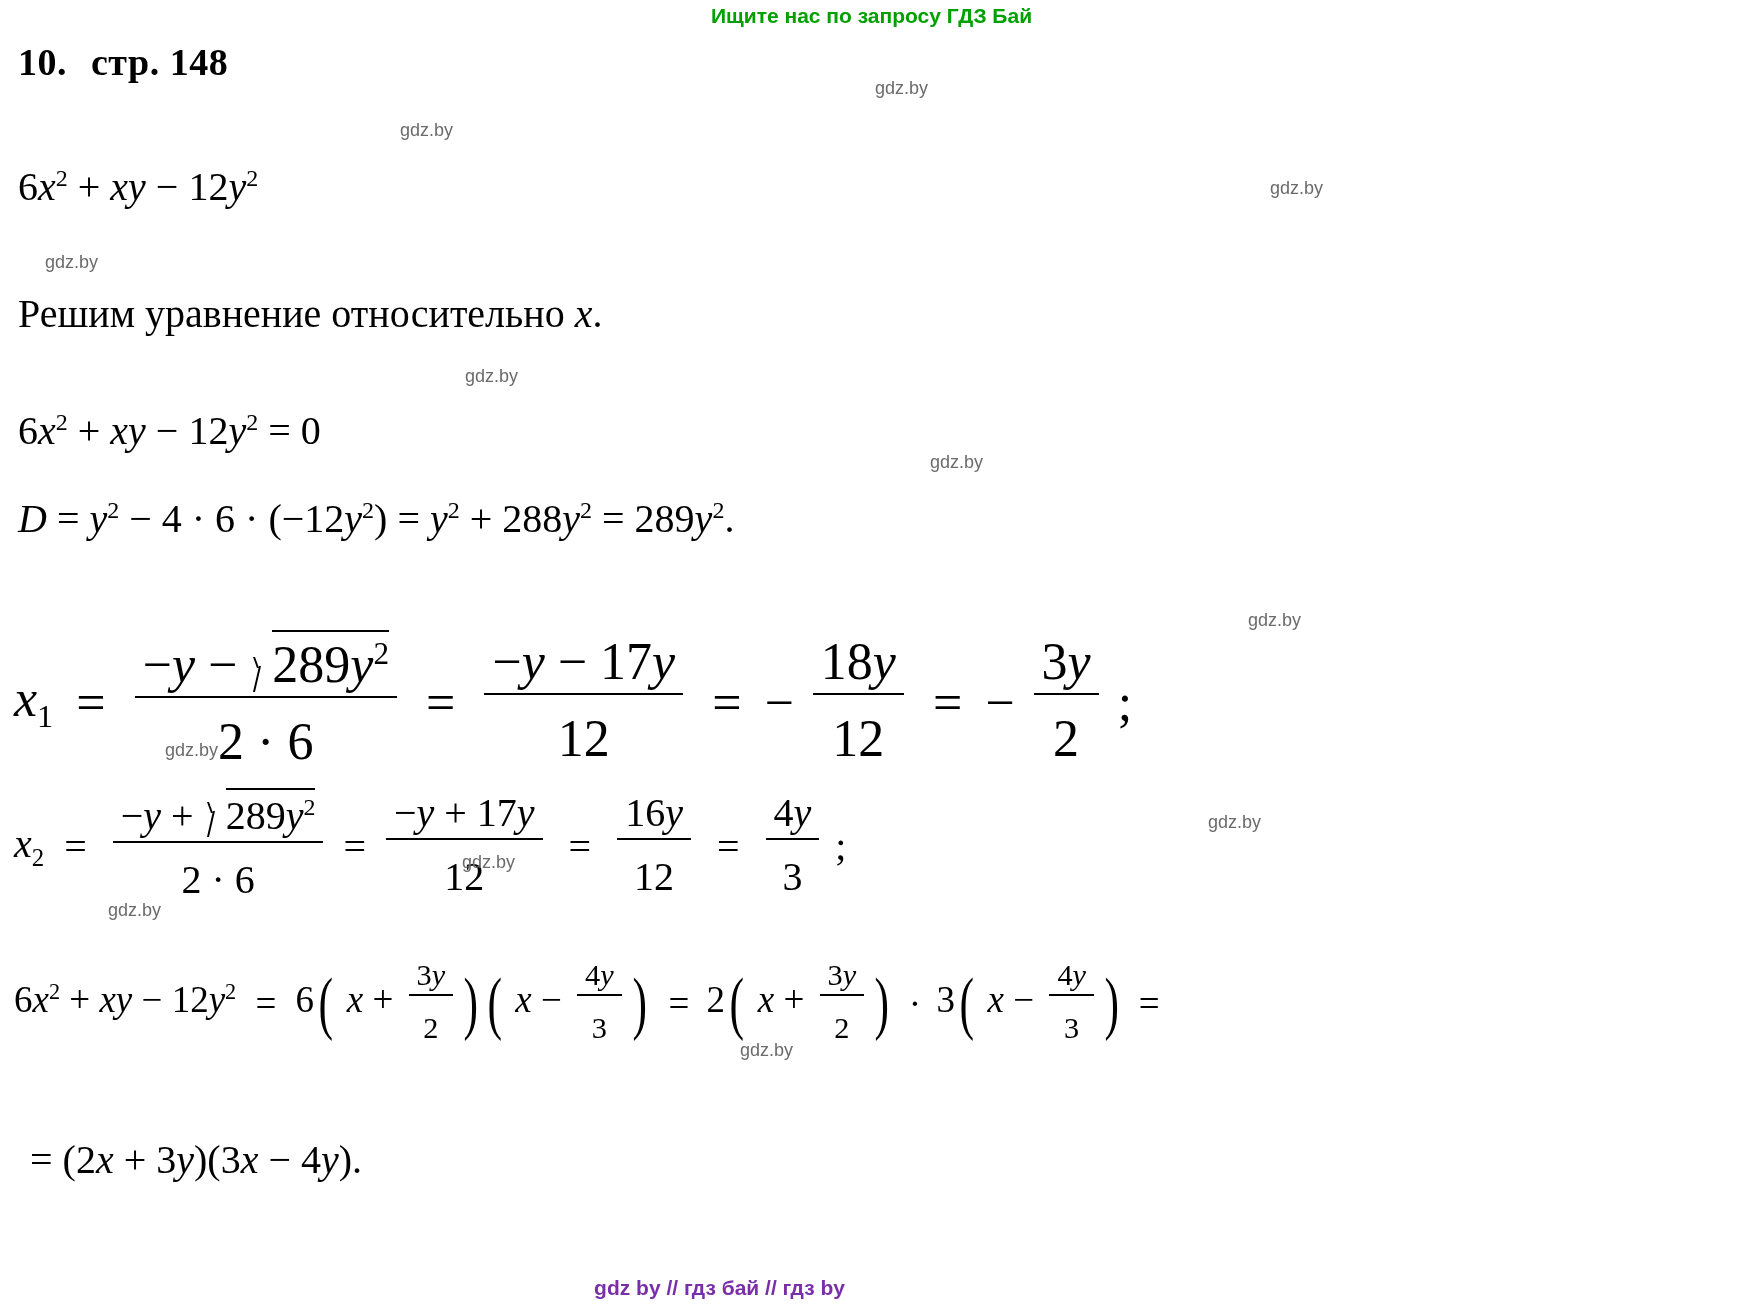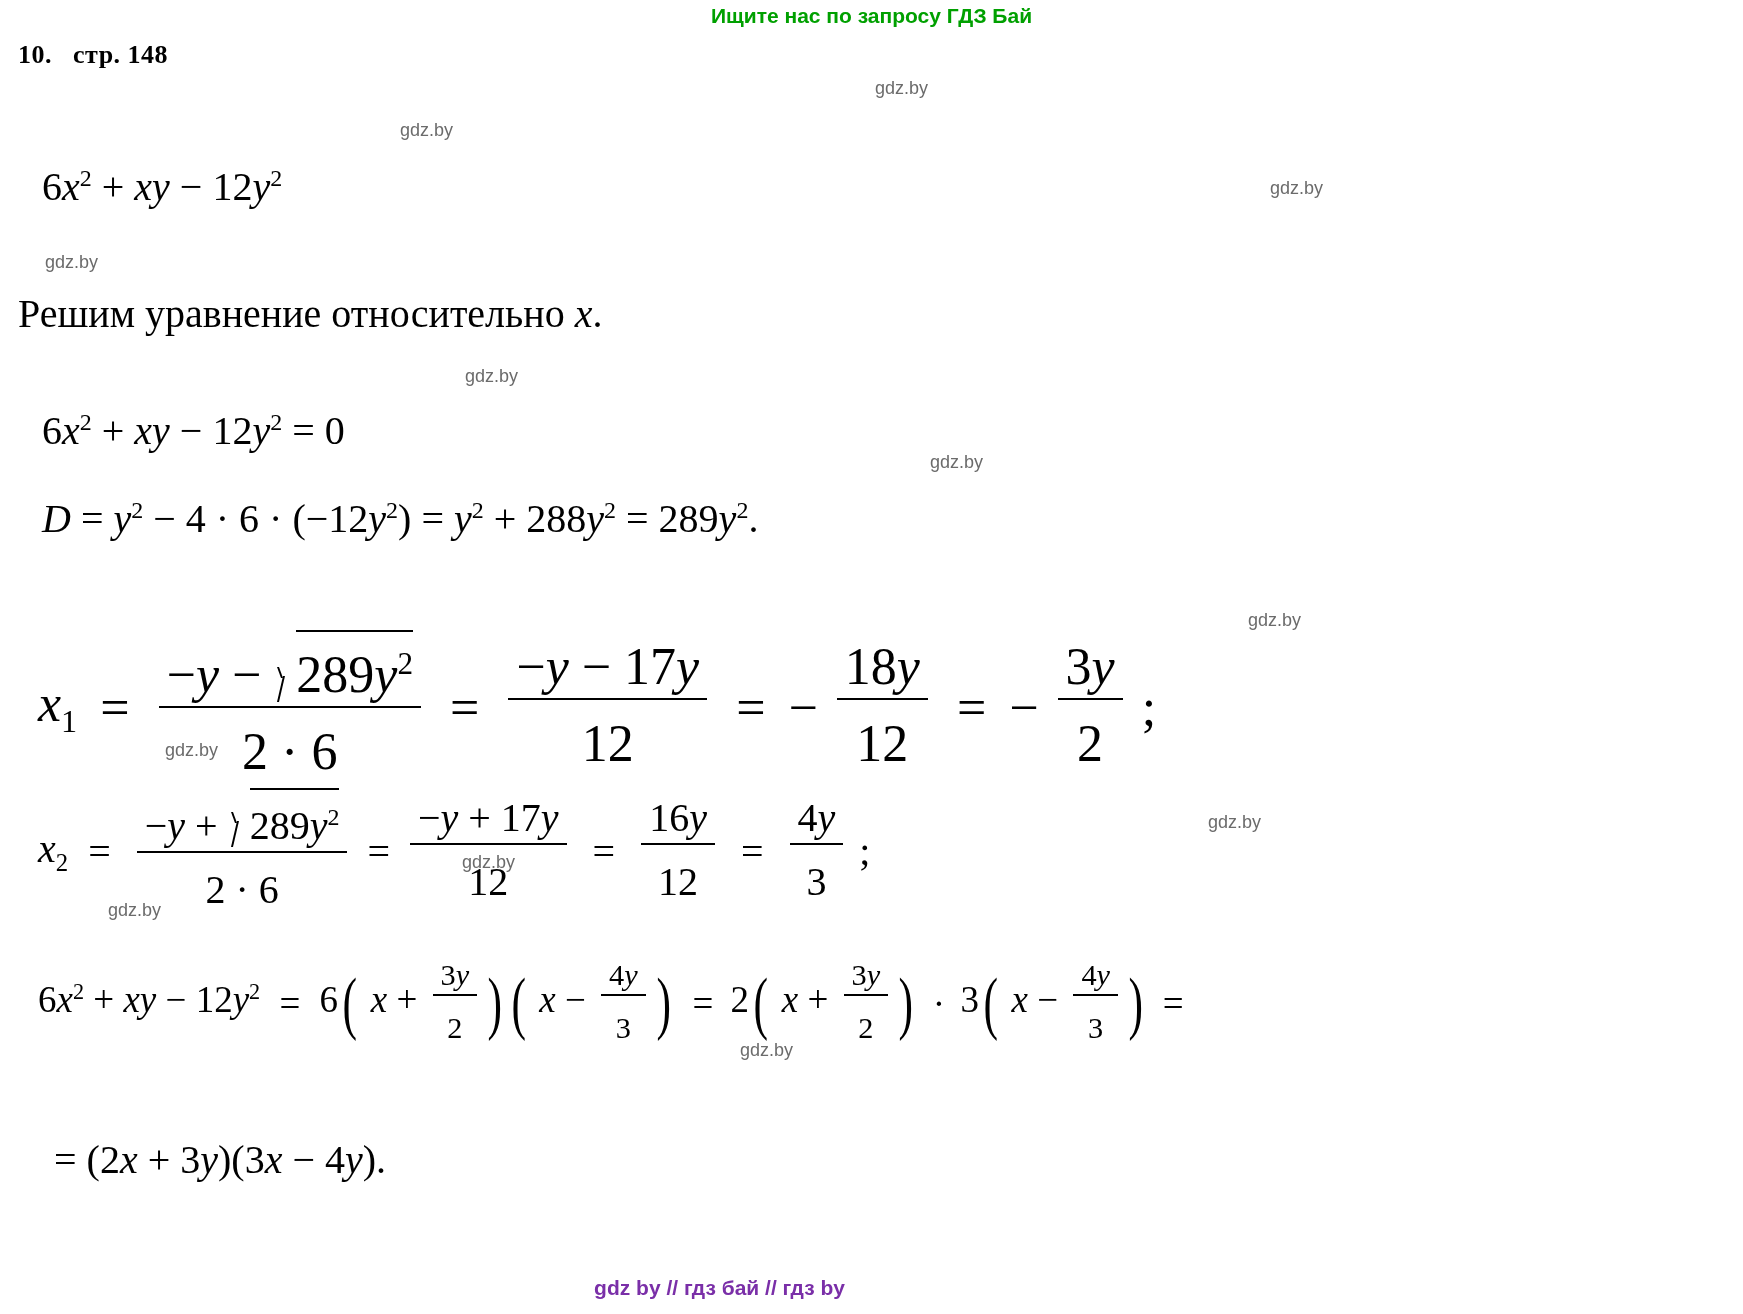--- a/index.html
+++ b/index.html
@@ -50,32 +50,31 @@
     font-family: "Liberation Sans", sans-serif;
     font-size: 18px;
     color: #6b6b6b;
     white-space: nowrap;
   }
   
   .task-head {
     position: absolute;
     left: 18px;
     top: 40px;
-    font-size: 26px;
+    font-size: 38px;
     font-weight: bold;
     letter-spacing: 0.5px;
   }
   
   .math {
     position: absolute;
     font-family: "Liberation Serif", serif;
     font-size: 40px;
     white-space: nowrap;
     line-height: 1;
-    margin-left: 24px;
   }
   .math i, .it { font-style: italic; }
   sup.expn {
     font-size: 0.6em;
     vertical-align: super;
     font-style: normal;
   }
   sub.idx {
     font-size: 0.62em;
     vertical-align: sub;
@@ -130,21 +129,21 @@
     left: 5px;
     bottom: 26px;
     width: 4px;
     height: 11px;
     border-left: 2.5px solid #000;
     transform: skewX(20deg);
   }
   .rad .bar {
     display: inline-block;
     border-top: 2.5px solid #000;
-    padding-top: 14px;
+    padding-top: 4px;
   }
   
   .bigparen {
     display: inline-block;
     font-size: 1.9em;
     font-family: "Liberation Serif", serif;
     vertical-align: middle;
     position: relative;
     top: -1px;
     transform: scaleX(0.62);

